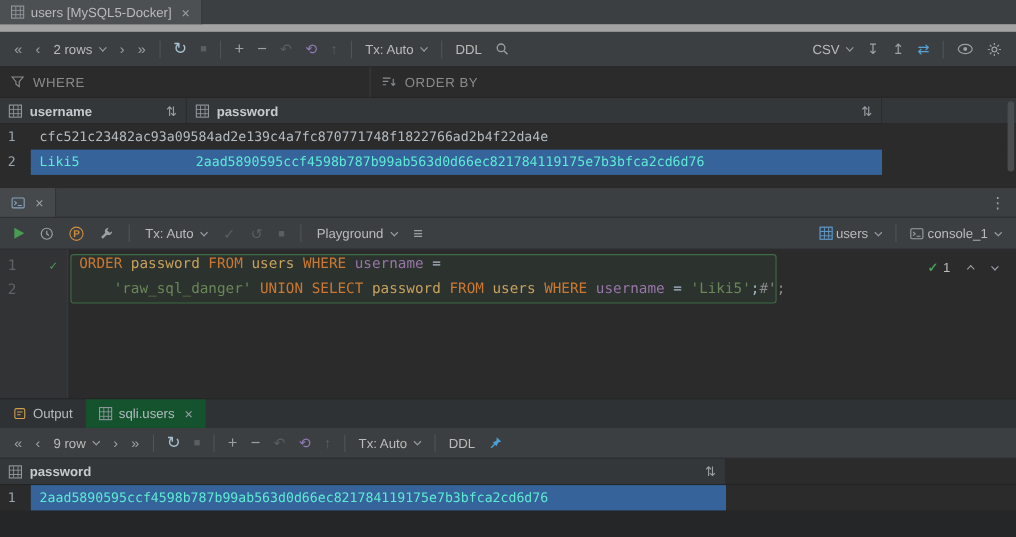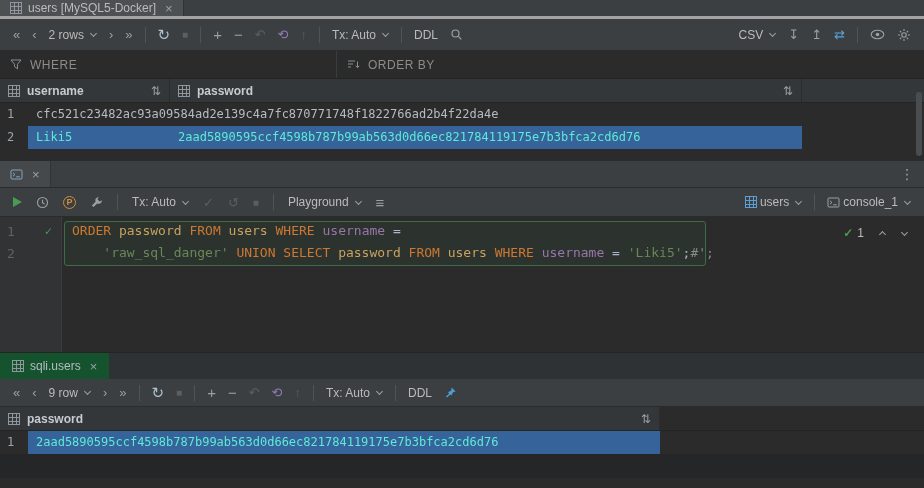--- a/index.html
+++ b/index.html
@@ -8,21 +8,21 @@
     --sel:#35639a; --green:#499c54; --blue:#56a3d9; --orange:#cf8e3f;
     --kw:#cc7832; --id:#c8a25f; --col:#9876aa; --str:#6a8759; --op:#a9b7c6; --cm:#8a8a8a;
   }
   *{margin:0;padding:0;box-sizing:border-box}
   body{background:#1e1e1e}
   .app{position:relative;width:924px;height:488px;background:var(--bg);
        font:12px "Liberation Sans",sans-serif;color:var(--fg);overflow:hidden}
 
   
   .bar{display:flex;align-items:center}
-  .etabbar{height:19px;background:var(--panel);border-bottom:3px solid #a3a3a3}
+  .etabbar{height:29px;background:var(--panel);border-bottom:7px solid #a3a3a3}
   .etab{height:100%;display:flex;align-items:center;gap:6px;padding:0 10px;
         background:#4c5052;border-right:1px solid #313437}
   .closex{color:#9aa0a6;font-size:13px;line-height:1;margin-left:3px}
 
   .toolbar{height:32px;background:var(--panel);border-bottom:1px solid #292b2d;padding:0 8px;gap:2px}
   .btoolbar{height:28px;background:var(--panel);border-bottom:1px solid #292b2d;padding:0 8px;gap:2px;display:flex;align-items:center}
   .tbtn{display:flex;align-items:center;gap:3px;padding:3px 5px;border-radius:3px;color:var(--dim);font-size:12px}
   .tbtn.txt{color:var(--fg)}
   .tbtn.dis{color:var(--disabled)}
   .glyph{font-size:13px;line-height:1}
@@ -328,20 +328,27 @@
     </div>
     <div class="ebadge">
       <span style="color:var(--green);font-weight:bold">✓</span>
       <span class="cnt">1</span>
       <span class="chev up"></span>
       <span class="chev"></span>
     </div>
   </div>
 
   <div class="btabbar">
+    <div class="btab">
+      <svg width="12" height="12" viewBox="0 0 12 12">
+          <rect x="1.5" y="1.5" width="9" height="9" rx="1.5" fill="none" stroke="#cf9f4d"></rect>
+          <path d="M3.5 4.5h5M3.5 7h3.2" stroke="#cf9f4d"></path>
+        </svg>
+      <span>Output</span>
+    </div>
     <div class="btab active">
       <span class="gicon"></span>
       <span>sqli.users</span>
       <span class="closex">×</span>
     </div>
   </div>
 
   <div class="btoolbar">
     <span class="tbtn">
         <span class="glyph">«</span>

